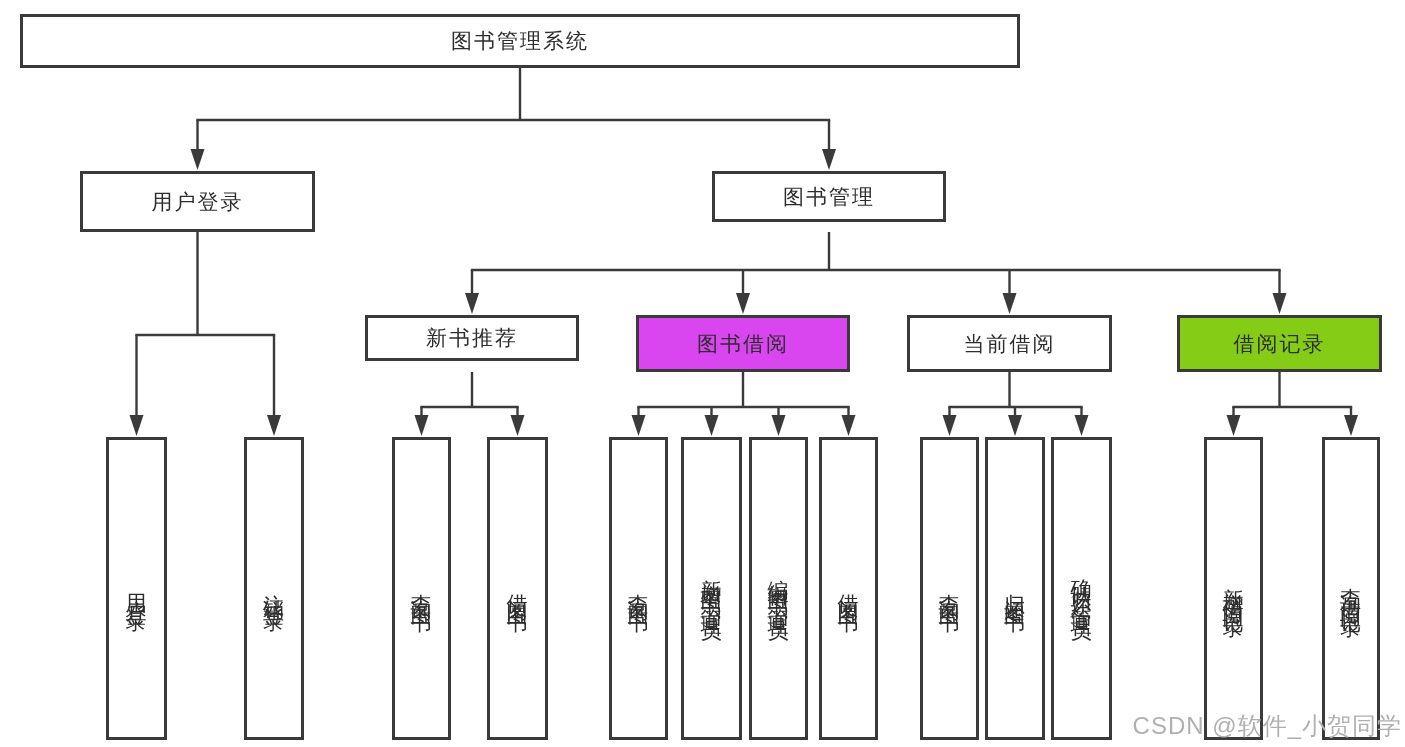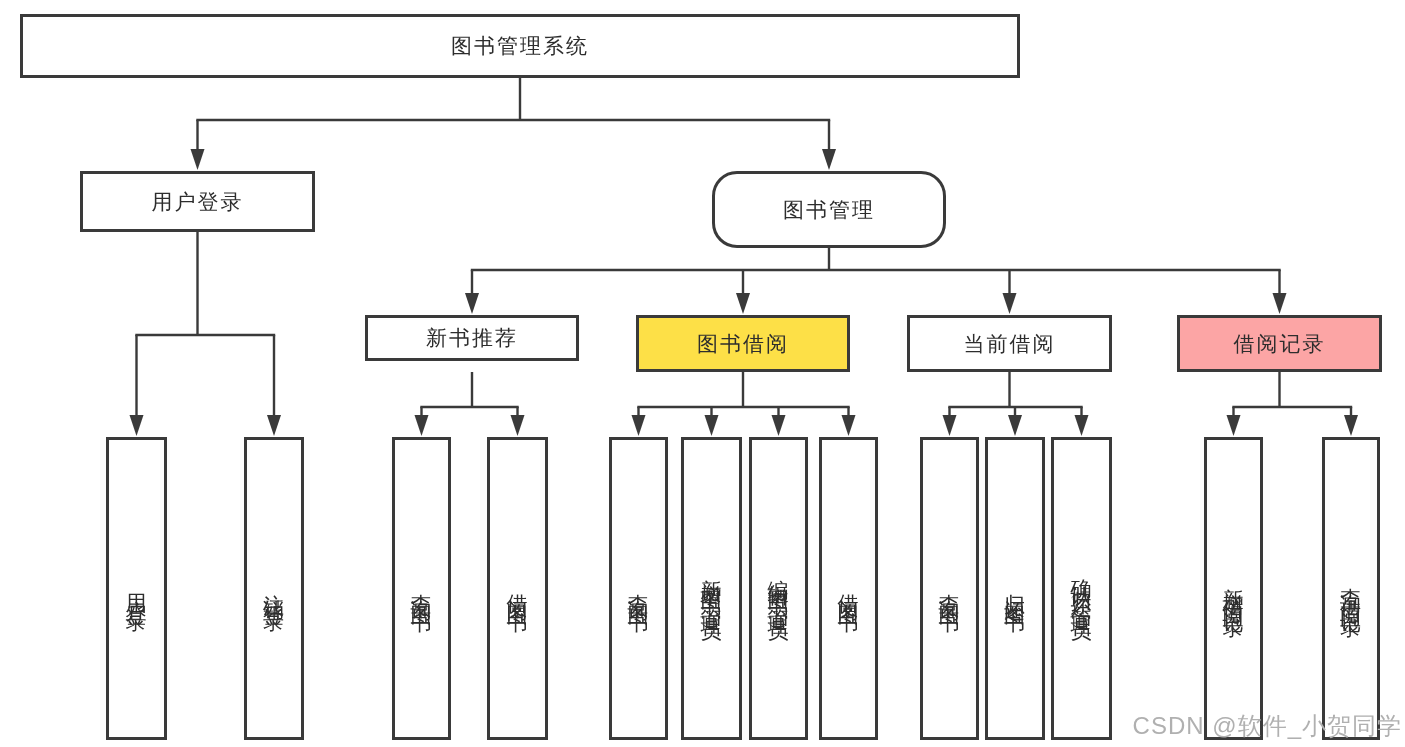--- a/index.html
+++ b/index.html
@@ -108,39 +108,39 @@
       <line x1="1081.5" y1="407" x2="1081.5" y2="419" stroke="#3a3a3a" stroke-width="2.4"></line>
       <polygon points="1074.5,415 1088.5,415 1081.5,436" fill="#3a3a3a"></polygon>
       <line x1="1279.5" y1="372" x2="1279.5" y2="407" stroke="#3a3a3a" stroke-width="2.4"></line>
       <line x1="1232.3" y1="407" x2="1352.2" y2="407" stroke="#3a3a3a" stroke-width="2.4"></line>
       <line x1="1233.5" y1="407" x2="1233.5" y2="419" stroke="#3a3a3a" stroke-width="2.4"></line>
       <polygon points="1226.5,415 1240.5,415 1233.5,436" fill="#3a3a3a"></polygon>
       <line x1="1351" y1="407" x2="1351" y2="419" stroke="#3a3a3a" stroke-width="2.4"></line>
       <polygon points="1344,415 1358,415 1351,436" fill="#3a3a3a"></polygon>
     </svg>
   <div class="watermark" style="color: rgb(176, 176, 176);">CSDN @软件_小贺同学</div>
-<div class="node node-h" style="left: 20px; top: 14px; width: 1000px; height: 64px; border-color: rgb(58, 58, 58); background: rgb(255, 255, 255); color: rgb(45, 45, 45); justify-content: center;">
+<div class="node node-h" style="left: 20px; top: 14px; width: 1000px; height: 54px; border-color: rgb(58, 58, 58); background: rgb(255, 255, 255); color: rgb(45, 45, 45); justify-content: center;">
       <span class="node-label">图书管理系统</span>
     </div>
     <div class="node node-h" style="left: 80px; top: 171px; width: 235px; height: 61px; border-color: rgb(58, 58, 58); background: rgb(255, 255, 255); color: rgb(45, 45, 45);">
       <span class="node-label">用户登录</span>
     </div>
-    <div class="node node-h" style="left: 712px; top: 171px; width: 234px; height: 77px; border-color: rgb(58, 58, 58); background: rgb(255, 255, 255); color: rgb(45, 45, 45); border-radius: 25px;">
+    <div class="node node-h" style="left: 712px; top: 171px; width: 234px; height: 51px; border-color: rgb(58, 58, 58); background: rgb(255, 255, 255); color: rgb(45, 45, 45);">
       <span class="node-label">图书管理</span>
     </div>
     <div class="node node-h" style="left: 365px; top: 315px; width: 214px; height: 46px; border-color: rgb(58, 58, 58); background: rgb(255, 255, 255); color: rgb(45, 45, 45);">
       <span class="node-label">新书推荐</span>
     </div>
-    <div class="node node-h" style="left: 636px; top: 315px; width: 214px; height: 57px; border-color: rgb(58, 58, 58); background: #fde047; color: rgb(45, 45, 45);">
+    <div class="node node-h" style="left: 636px; top: 315px; width: 214px; height: 57px; border-color: rgb(58, 58, 58); background: #d946ef; color: rgb(45, 45, 45);">
       <span class="node-label">图书借阅</span>
     </div>
     <div class="node node-h" style="left: 907px; top: 315px; width: 205px; height: 57px; border-color: rgb(58, 58, 58); background: rgb(255, 255, 255); color: rgb(45, 45, 45); font-family: Liberation Mono, monospace;">
       <span class="node-label">当前借阅</span>
     </div>
-    <div class="node node-h" style="left: 1177px; top: 315px; width: 205px; height: 57px; border-color: rgb(58, 58, 58); background: #fca5a5; color: rgb(45, 45, 45);">
+    <div class="node node-h" style="left: 1177px; top: 315px; width: 205px; height: 57px; border-color: rgb(58, 58, 58); background: #84cc16; color: rgb(45, 45, 45);">
       <span class="node-label">借阅记录</span>
     </div>
     <div class="node node-v" style="left: 106px; top: 437px; width: 61px; height: 303px; border-color: rgb(58, 58, 58); background: rgb(255, 255, 255); color: rgb(45, 45, 45);">
       <span class="node-label">用户登录</span>
     </div>
     <div class="node node-v" style="left: 244px; top: 437px; width: 60px; height: 303px; border-color: rgb(58, 58, 58); background: rgb(255, 255, 255); color: rgb(45, 45, 45);">
       <span class="node-label">注销登录</span>
     </div>
     <div class="node node-v" style="left: 392px; top: 437px; width: 59px; height: 303px; border-color: rgb(58, 58, 58); background: rgb(255, 255, 255); color: rgb(45, 45, 45);">
       <span class="node-label">查询图书</span>

